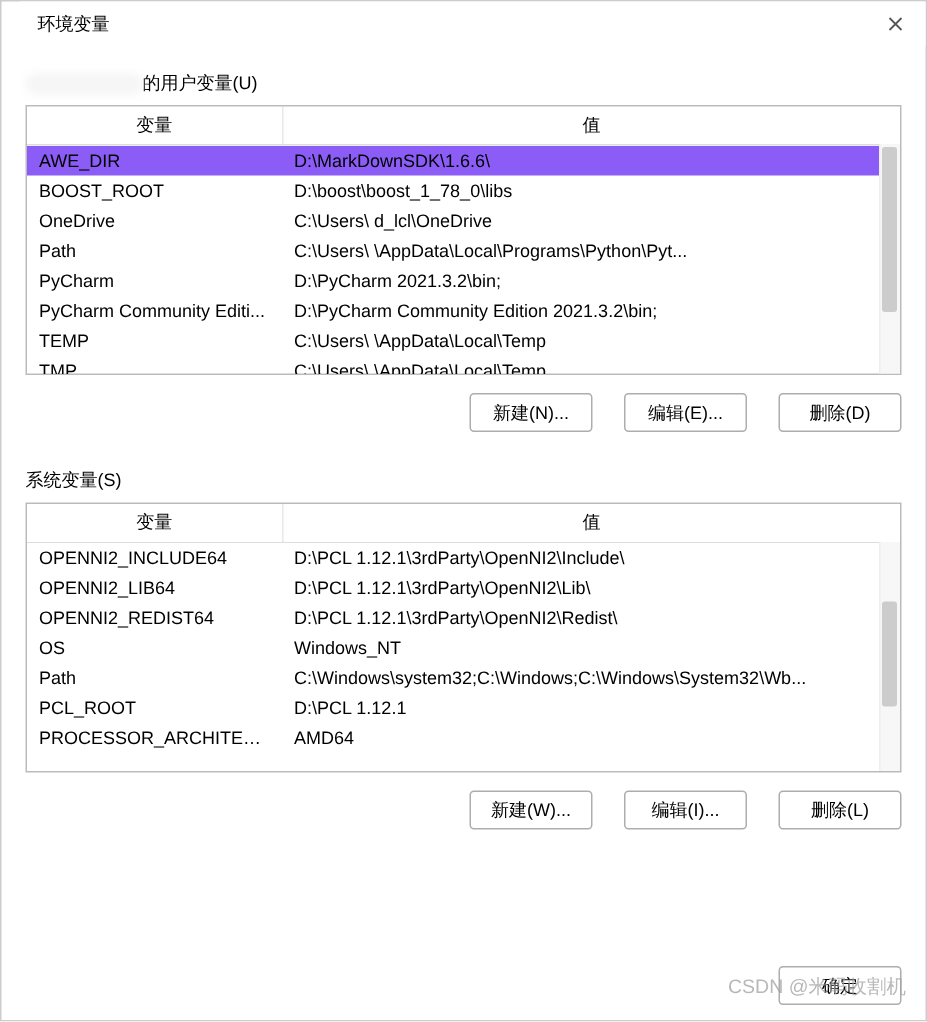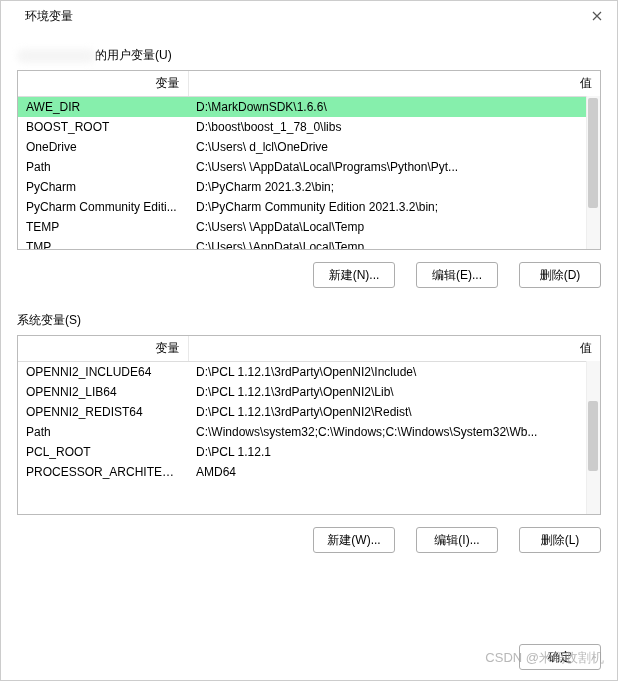--- a/index.html
+++ b/index.html
@@ -67,39 +67,39 @@
       position: relative;
     }
     .table {
       width: 100%;
       border-collapse: collapse;
     }
     .table thead th {
       background: #fff;
       border-bottom: 1px solid #ddd;
       border-right: 1px solid #e8e8e8;
-      text-align: right;
+      text-align: center;
       padding: 4px 8px;
       font-weight: normal;
       font-size: 12px;
       color: #000;
       position: sticky;
       top: 0;
     }
     .table thead th:last-child { border-right: none; }
     .table tbody td {
       padding: 3px 8px;
       font-size: 12px;
       color: #000;
       white-space: nowrap;
       overflow: hidden;
       text-overflow: ellipsis;
     }
     .table tbody tr.selected {
-      background: #86efac;
+      background: #8b5cf6;
     }
     .col-name {
       width: 170px;
       max-width: 170px;
     }
     .col-value {
       width: auto;
     }
     .scroll-body {
       height: 155px;
@@ -268,20 +268,24 @@
                 </tr>
                 <tr>
                   <td class="col-name">OPENNI2_LIB64</td>
                   <td class="col-value">D:\PCL 1.12.1\3rdParty\OpenNI2\Lib\</td>
                 </tr>
                 <tr>
                   <td class="col-name">OPENNI2_REDIST64</td>
                   <td class="col-value">D:\PCL 1.12.1\3rdParty\OpenNI2\Redist\</td>
                 </tr>
                 <tr>
+                  <td class="col-name">OS</td>
+                  <td class="col-value">Windows_NT</td>
+                </tr>
+                <tr>
                   <td class="col-name">Path</td>
                   <td class="col-value">C:\Windows\system32;C:\Windows;C:\Windows\System32\Wb...</td>
                 </tr>
                 <tr>
                   <td class="col-name">PCL_ROOT</td>
                   <td class="col-value">D:\PCL 1.12.1</td>
                 </tr>
                 <tr>
                   <td class="col-name">PROCESSOR_ARCHITECT...</td>
                   <td class="col-value">AMD64</td>

